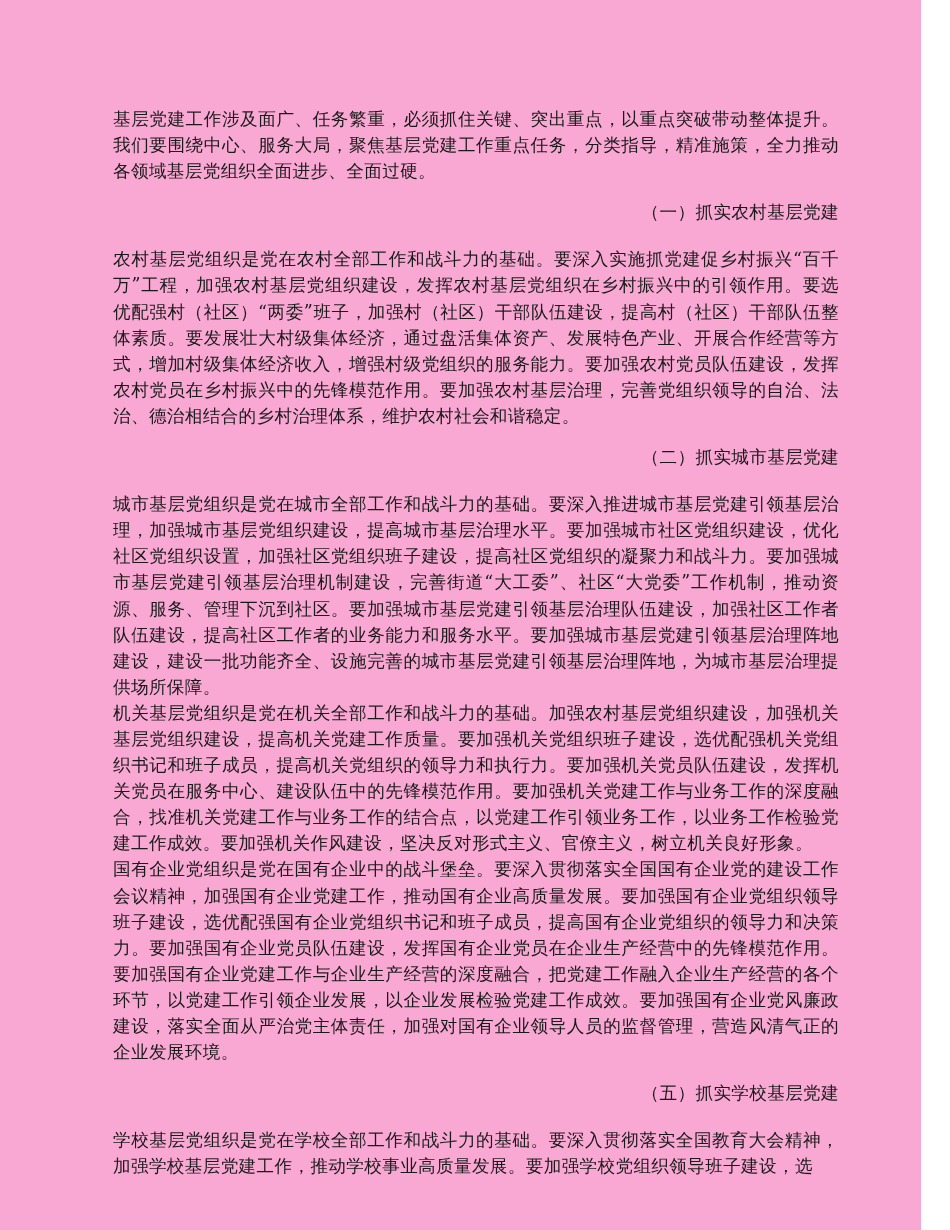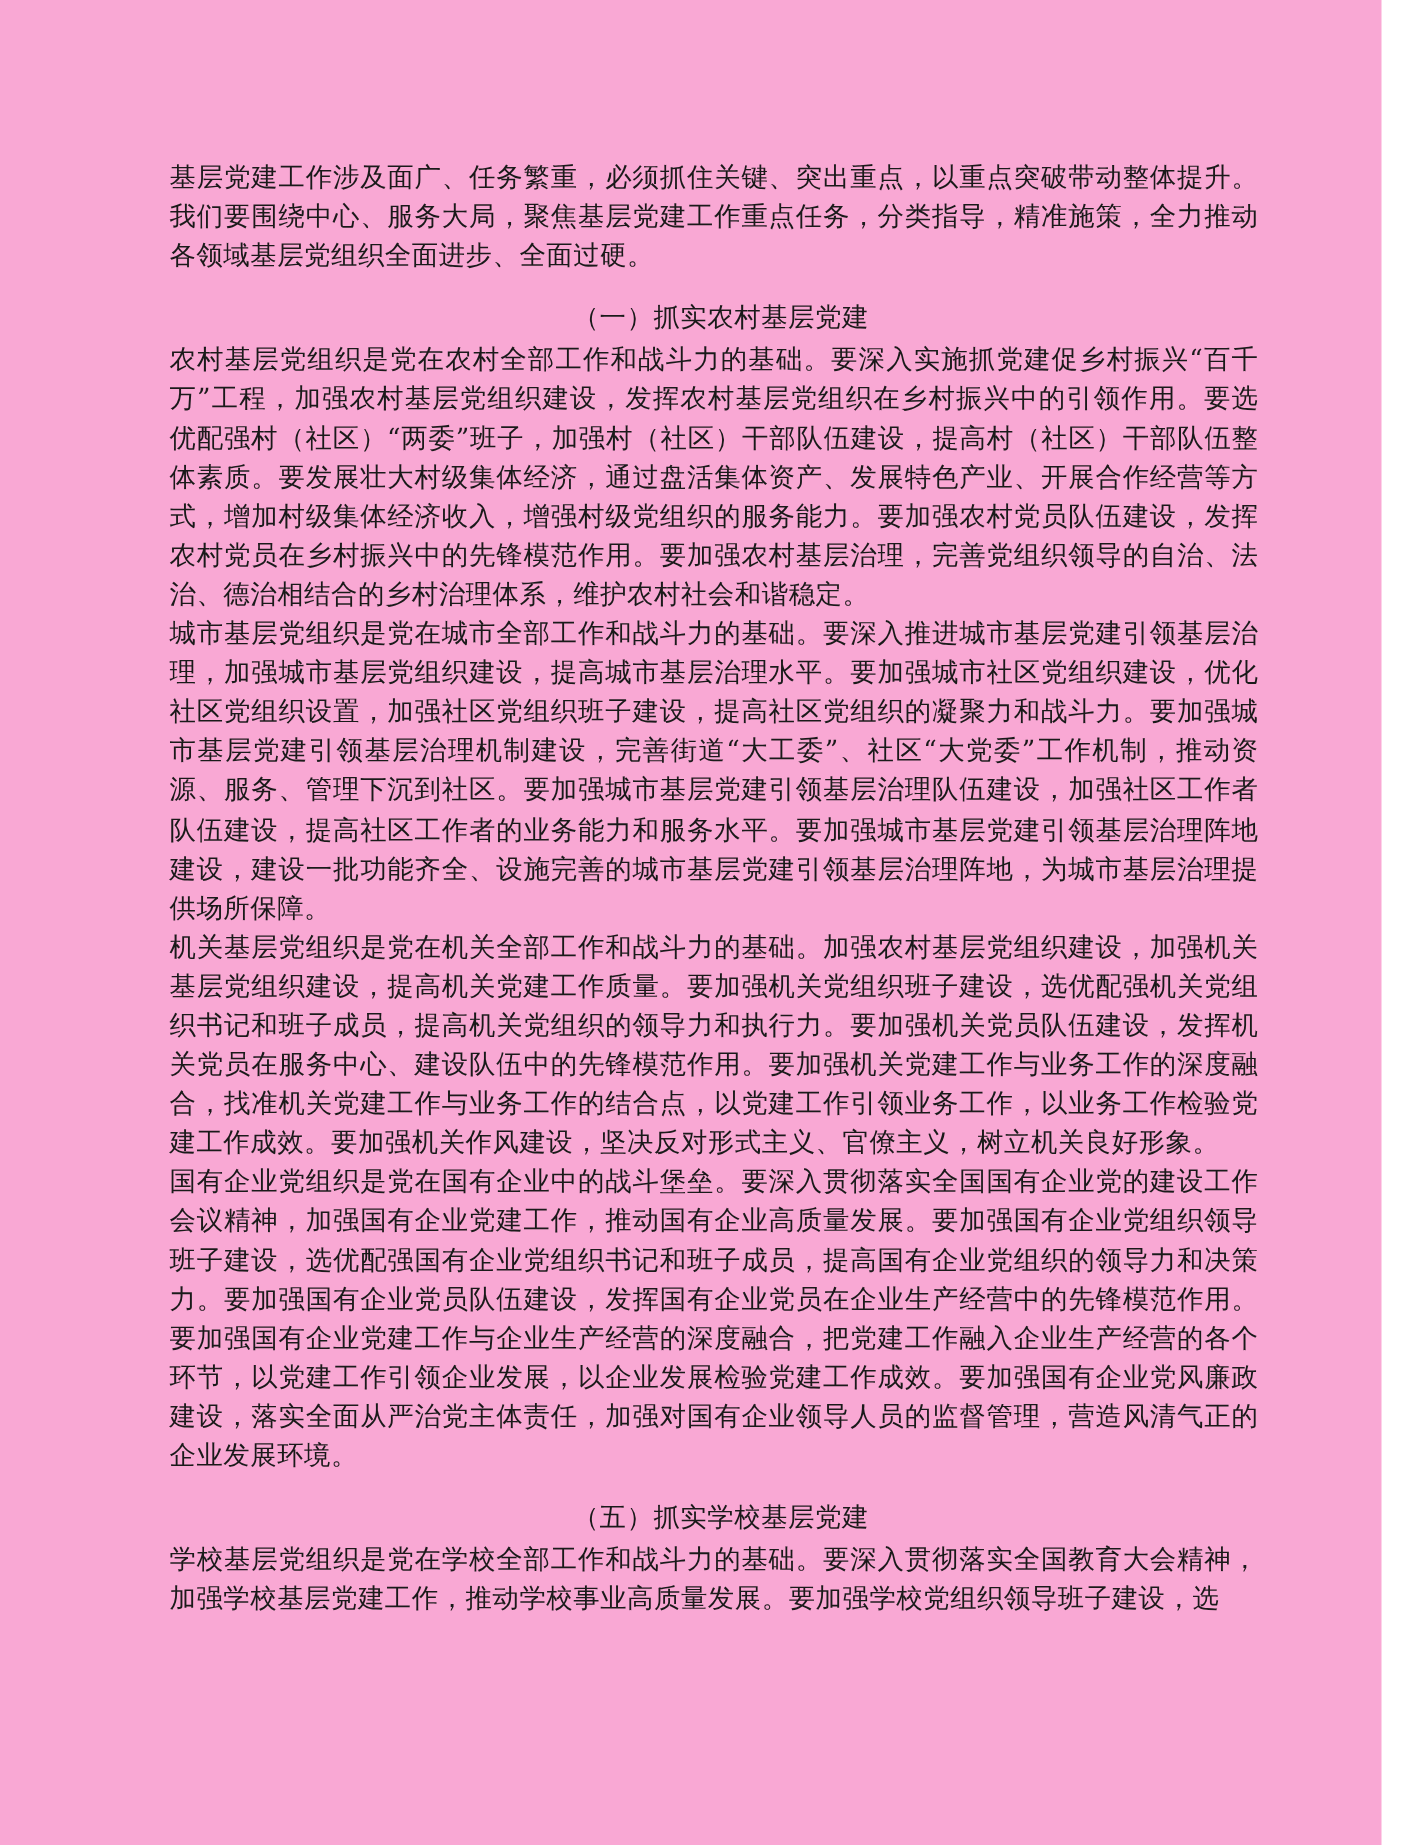--- a/index.html
+++ b/index.html
@@ -36,39 +36,40 @@
     letter-spacing: 0.02em;
     word-break: break-all;
     font-family: "DejaVu Serif", "Liberation Serif", serif;
   }
   p.heading {
     margin: 0;
     margin-top: 15px;
     padding-left: 9px;
     font-size: 17.6px;
     line-height: 26.1px;
-    text-align: center;
+    text-align: right;
     letter-spacing: 0.02em;
     font-family: "DejaVu Serif", "Liberation Serif", serif;
   }
   p.heading + p.para {
-    margin-top: 2px;
+    margin-top: 21px;
   }
 </style>
 </head>
 <body>
 
 <div id="page">
   <div id="doc-body">
 
     <p class="para">基层党建工作涉及面广、任务繁重，必须抓住关键、突出重点，以重点突破带动整体提升。我们要围绕中心、服务大局，聚焦基层党建工作重点任务，分类指导，精准施策，全力推动各领域基层党组织全面进步、全面过硬。</p>
 
     <p class="heading">（一）抓实农村基层党建</p>
     <p class="para">农村基层党组织是党在农村全部工作和战斗力的基础。要深入实施抓党建促乡村振兴“百千万”工程，加强农村基层党组织建设，发挥农村基层党组织在乡村振兴中的引领作用。要选优配强村（社区）“两委”班子，加强村（社区）干部队伍建设，提高村（社区）干部队伍整体素质。要发展壮大村级集体经济，通过盘活集体资产、发展特色产业、开展合作经营等方式，增加村级集体经济收入，增强村级党组织的服务能力。要加强农村党员队伍建设，发挥农村党员在乡村振兴中的先锋模范作用。要加强农村基层治理，完善党组织领导的自治、法治、德治相结合的乡村治理体系，维护农村社会和谐稳定。</p>
 
+    <p class="heading">（二）抓实城市基层党建</p>
     <p class="para">城市基层党组织是党在城市全部工作和战斗力的基础。要深入推进城市基层党建引领基层治理，加强城市基层党组织建设，提高城市基层治理水平。要加强城市社区党组织建设，优化社区党组织设置，加强社区党组织班子建设，提高社区党组织的凝聚力和战斗力。要加强城市基层党建引领基层治理机制建设，完善街道“大工委”、社区“大党委”工作机制，推动资源、服务、管理下沉到社区。要加强城市基层党建引领基层治理队伍建设，加强社区工作者队伍建设，提高社区工作者的业务能力和服务水平。要加强城市基层党建引领基层治理阵地建设，建设一批功能齐全、设施完善的城市基层党建引领基层治理阵地，为城市基层治理提供场所保障。</p>
 
     <p class="para">机关基层党组织是党在机关全部工作和战斗力的基础。加强农村基层党组织建设，加强机关基层党组织建设，提高机关党建工作质量。要加强机关党组织班子建设，选优配强机关党组织书记和班子成员，提高机关党组织的领导力和执行力。要加强机关党员队伍建设，发挥机关党员在服务中心、建设队伍中的先锋模范作用。要加强机关党建工作与业务工作的深度融合，找准机关党建工作与业务工作的结合点，以党建工作引领业务工作，以业务工作检验党建工作成效。要加强机关作风建设，坚决反对形式主义、官僚主义，树立机关良好形象。</p>
 
     <p class="para">国有企业党组织是党在国有企业中的战斗堡垒。要深入贯彻落实全国国有企业党的建设工作会议精神，加强国有企业党建工作，推动国有企业高质量发展。要加强国有企业党组织领导班子建设，选优配强国有企业党组织书记和班子成员，提高国有企业党组织的领导力和决策力。要加强国有企业党员队伍建设，发挥国有企业党员在企业生产经营中的先锋模范作用。要加强国有企业党建工作与企业生产经营的深度融合，把党建工作融入企业生产经营的各个环节，以党建工作引领企业发展，以企业发展检验党建工作成效。要加强国有企业党风廉政建设，落实全面从严治党主体责任，加强对国有企业领导人员的监督管理，营造风清气正的企业发展环境。</p>
 
     <p class="heading">（五）抓实学校基层党建</p>
     <p class="para">学校基层党组织是党在学校全部工作和战斗力的基础。要深入贯彻落实全国教育大会精神，加强学校基层党建工作，推动学校事业高质量发展。要加强学校党组织领导班子建设，选</p>
 
   </div>

